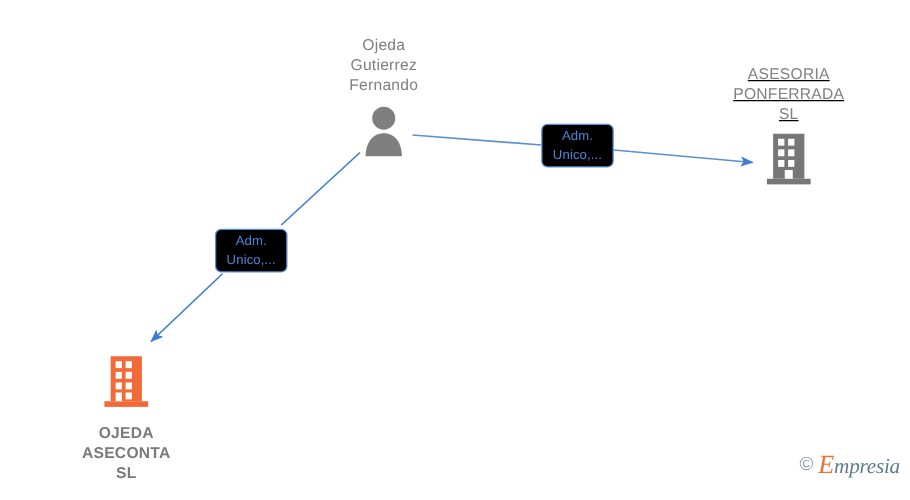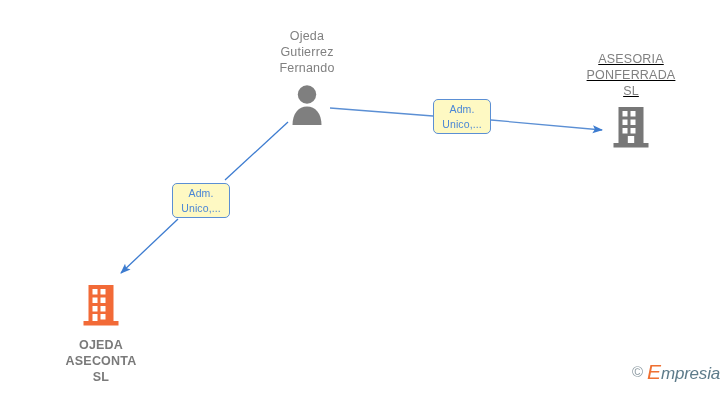--- a/index.html
+++ b/index.html
@@ -73,21 +73,21 @@
   #node-ojeda .node-label {
     margin-top: 6px;
   }
 
   
   .edge-label {
     position: absolute;
     box-sizing: border-box;
     border: 1px solid #5b8fd4;
     border-radius: 5px;
-    background: #fef9c3;
+    background: #000000;
     color: #4a86d6;
     font-size: 10.5px;
     line-height: 15px;
     text-align: center;
     display: flex;
     flex-direction: column;
     justify-content: center;
     align-items: center;
     letter-spacing: 0.1px;
   }
@@ -112,21 +112,21 @@
     display: flex;
     align-items: center;
     gap: 4px;
   }
   #watermark .wm-c {
     font-size: 15px;
     color: #8d9ba3;
     line-height: 1;
   }
   #watermark .wm-text {
-    font-family: Liberation Sans, sans-serif;
+    font-family: Liberation Serif, serif;
     font-style: italic;
     font-size: 17px;
     line-height: 1;
     color: #5d7b8a;
     letter-spacing: -0.2px;
   }
   #watermark .wm-text .wm-e {
     color: #ef7032;
     font-size: 21px;
   }

